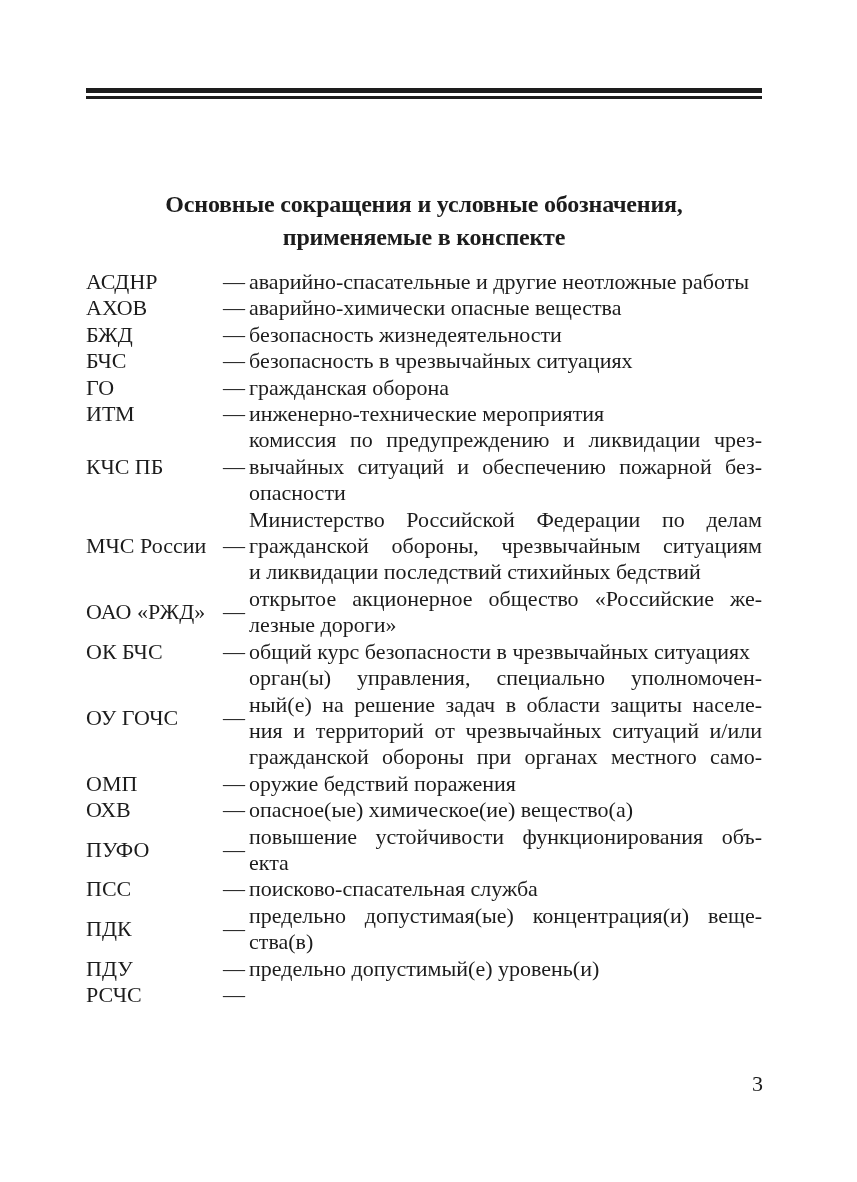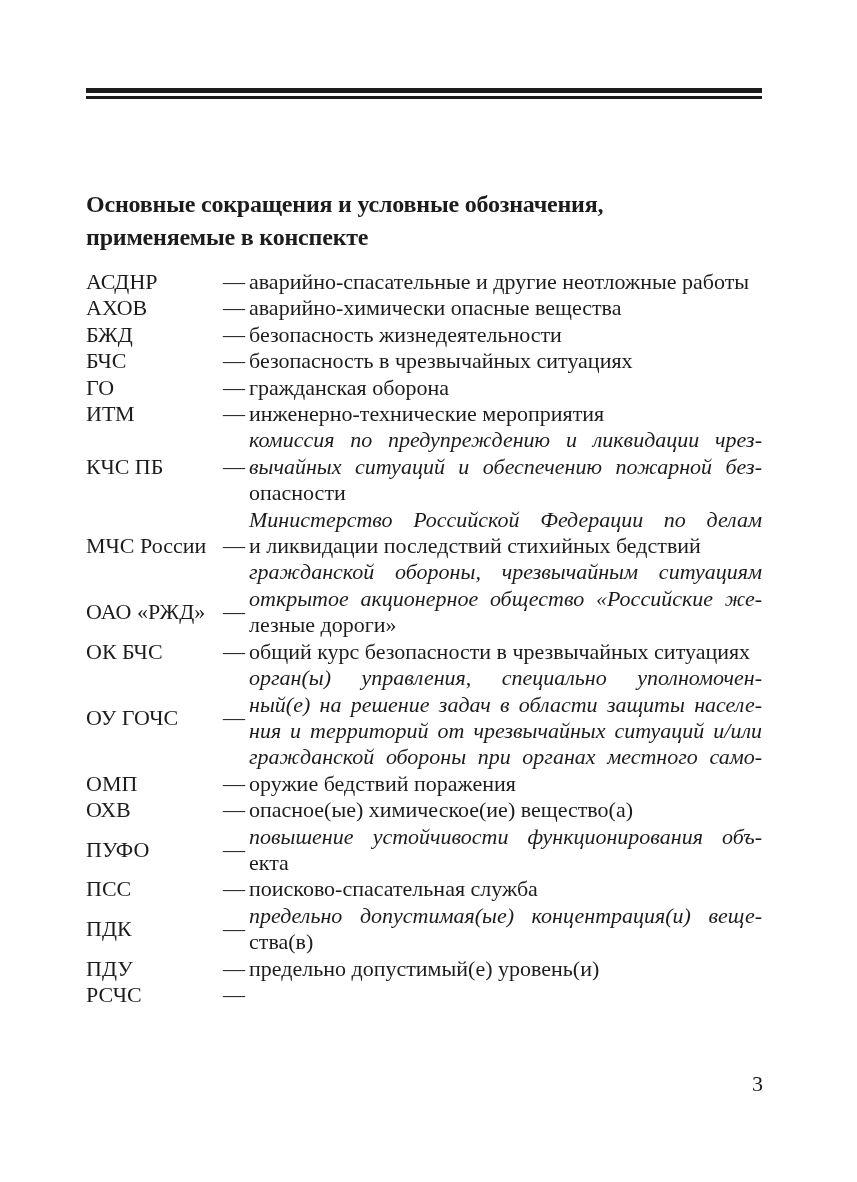--- a/index.html
+++ b/index.html
@@ -23,41 +23,42 @@
   .rule-thin  { height: 2.5px; background: #1d1d1d; margin-top: 3px; }
   .title {
     position: absolute;
     left: 86px;
     top: 188px;
     width: 676px;
     margin: 0;
     font-size: 24px;
     font-weight: 700;
     line-height: 32.5px;
+    text-align: center;
     letter-spacing: -0.2px;
   }
   .abbr-list {
     position: absolute;
     left: 86px;
     top: 269px;
     width: 676px;
     margin: 0;
     font-size: 22px;
     line-height: 26.4px;
   }
   .row { display: flex; align-items: center; }
   .abbr {
     flex: 0 0 auto;
     min-width: 137px;
     white-space: nowrap;
   }
   .dash { flex: 0 0 26px; }
   .def  { flex: 1 1 auto; min-width: 0; }
   .line { text-align: justify; }
-  .line.j { text-align-last: justify; font-style: italic; }
+  .line.j { text-align-last: justify; }
   .page-number {
     position: absolute;
     top: 1071px;
     right: 94px;
     font-size: 22px;
   }
 </style>
 </head>
 <body>
 
@@ -123,22 +124,22 @@
           <div class="line j">комиссия по предупреждению и ликвидации чрез-</div>
           <div class="line j">вычайных ситуаций и обеспечению пожарной без-</div>
           <div class="line">опасности</div>
         </div>
       </div>
       <div class="row">
         <span class="abbr">МЧС России</span>
         <span class="dash">—</span>
         <div class="def">
           <div class="line j">Министерство Российской Федерации по делам</div>
+          <div class="line j">гражданской обороны, чрезвычайным ситуациям</div>
           <div class="line">и ликвидации последствий стихийных бедствий</div>
-          <div class="line j">гражданской обороны, чрезвычайным ситуациям</div>
         </div>
       </div>
       <div class="row">
         <span class="abbr">ОАО «РЖД»</span>
         <span class="dash">—</span>
         <div class="def">
           <div class="line j">открытое акционерное общество «Российские же-</div>
           <div class="line">лезные дороги»</div>
         </div>
       </div>

